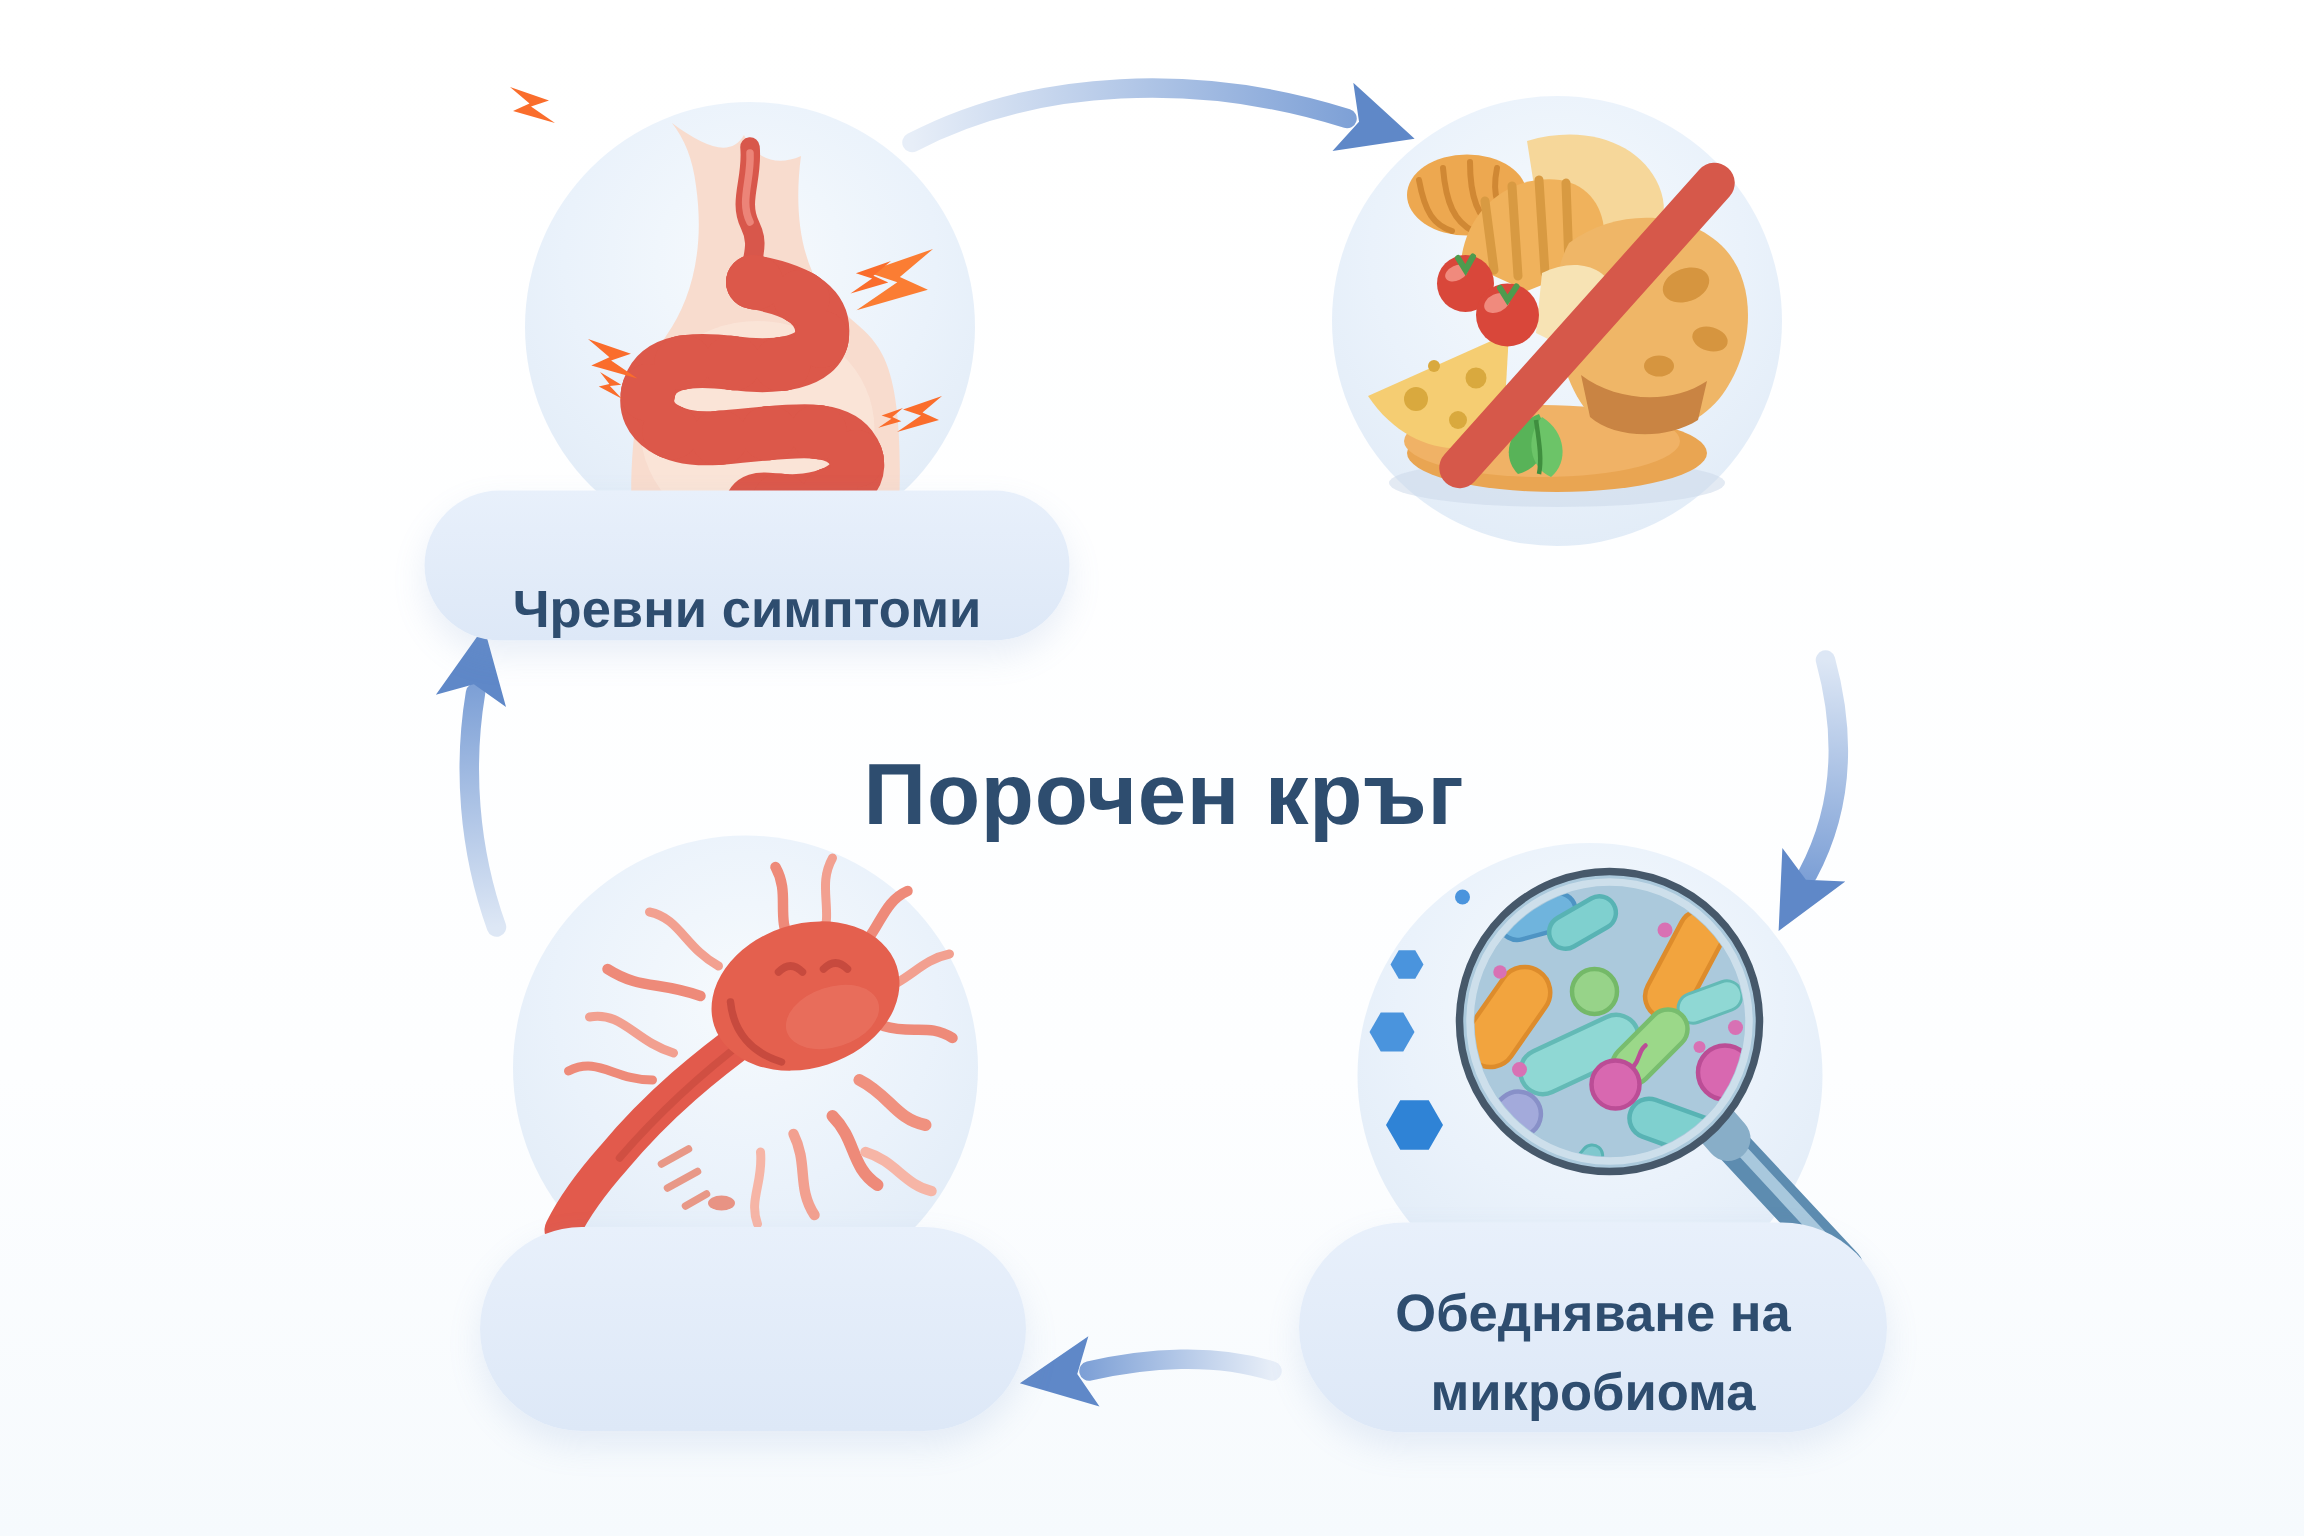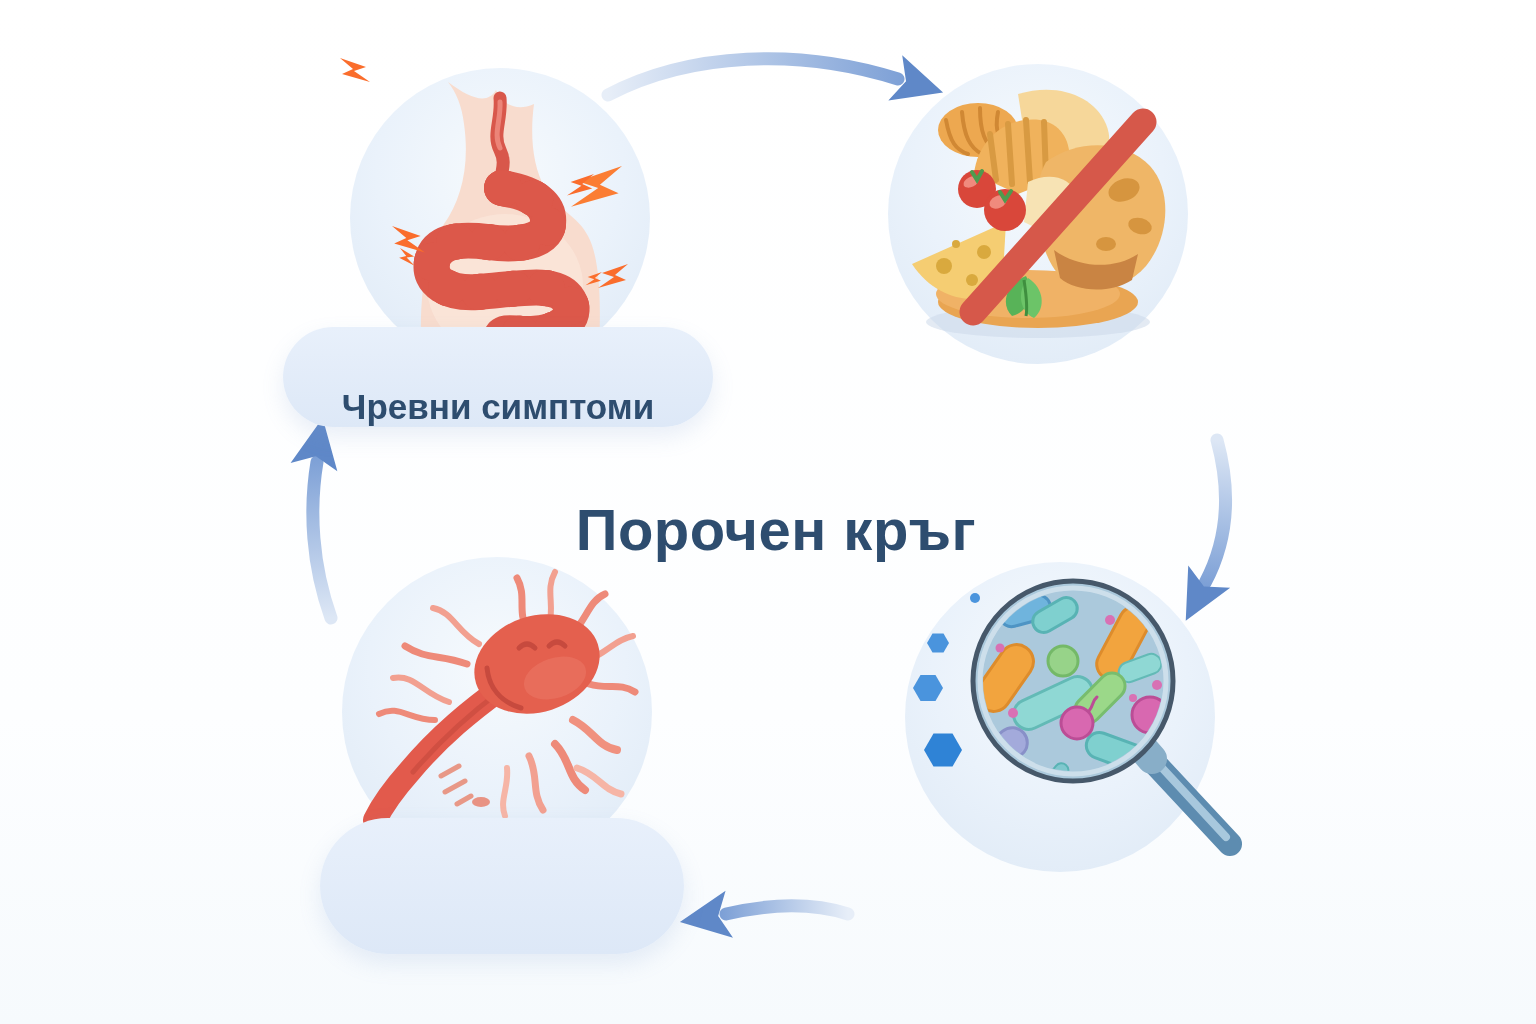--- a/index.html
+++ b/index.html
@@ -205,18 +205,22 @@
       <circle cx="113" cy="156" r="5" fill="#d871b4"></circle>
       <circle cx="210" cy="63" r="5" fill="#d871b4"></circle>
       <circle cx="257" cy="128" r="5" fill="#d871b4"></circle>
       <circle cx="233" cy="141" r="4" fill="#d871b4"></circle>
     </g>
   </svg>
 
   <div class="pill pill-tl">
     <span class="line">Чревни симптоми</span>
   </div>
+  <div class="pill pill-br">
+    <span class="line">Обедняване на</span>
+    <span class="line">микробиома</span>
+  </div>
   <div class="pill pill-bl">
   </div>
 
   <div class="title">Порочен кръг</div>
 
 </div>
 
 </body></html>

